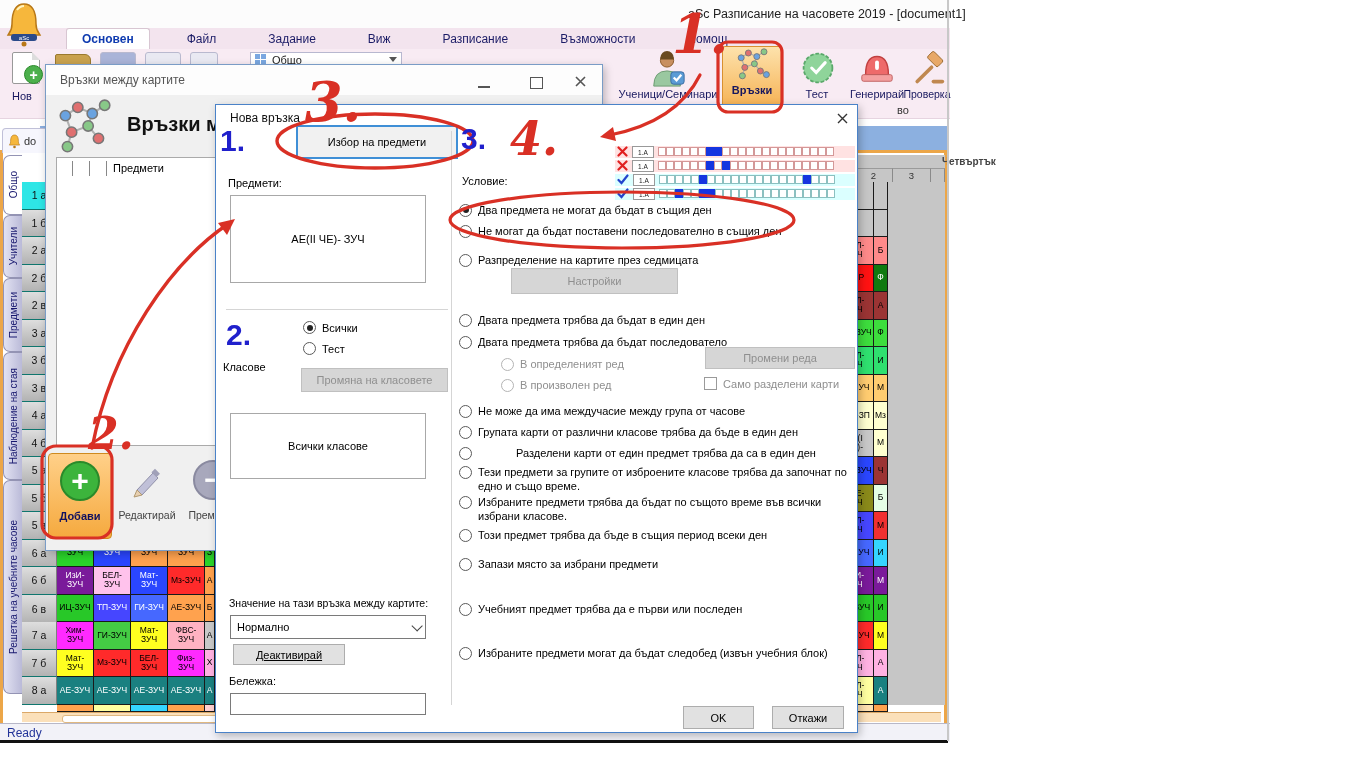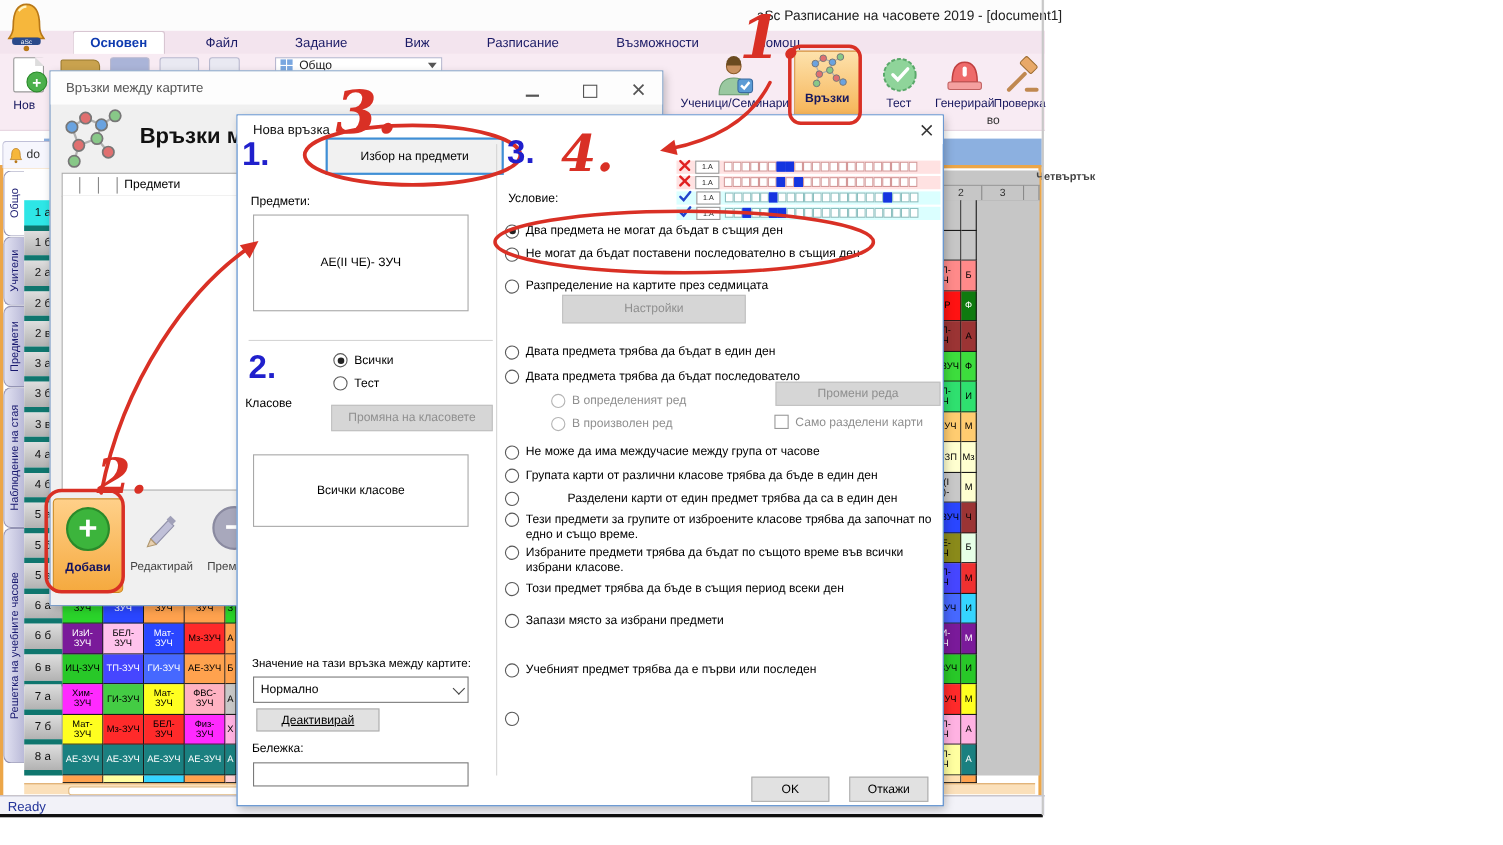--- a/index.html
+++ b/index.html
@@ -29,21 +29,21 @@
   #vrazki-btn{position:absolute;left:722px;top:46px;width:58px;height:60px;background:linear-gradient(#fde2ac,#f6b254);border:1px solid #d89030;border-radius:3px;display:flex;flex-direction:column;align-items:center;justify-content:flex-start;}
   #vrazki-btn .rlabel{position:static;font-weight:bold;margin-top:1px;}
   
   #workarea{position:absolute;left:0;top:118px;width:950px;height:625px;}
   #blueband{position:absolute;left:40px;top:8px;width:907px;height:26px;background:#8cb0e0;}
   #orangeframe{position:absolute;left:0px;top:32px;width:941px;height:570px;border:3px solid #eca648;background:transparent;}
   #doctab{position:absolute;left:2px;top:10px;width:58px;height:24px;background:#f6f6fd;border:1px solid #c0c0d8;border-bottom:none;border-radius:4px 4px 0 0;display:flex;align-items:center;font-size:11px;color:#333;}
   .vtab{position:absolute;left:3px;width:18px;background:linear-gradient(90deg,#e2e2f2,#babad8);border:1px solid #9494b4;border-right:none;border-radius:7px 0 0 7px;display:flex;align-items:center;justify-content:center;}
   .vtab span{writing-mode:vertical-rl;transform:rotate(180deg);font-size:10px;color:#17176e;white-space:nowrap;}
   .vtab.active{background:#fff;}
-  .rhead{position:absolute;left:22px;width:35px;background:linear-gradient(#dedede,#b2b2b2);border-bottom:5px solid #0f766e;border-right:1px solid #7e7e7e;font-size:10.5px;display:flex;align-items:center;justify-content:center;color:#111;box-sizing:border-box;}
+  .rhead{position:absolute;left:22px;width:35px;background:linear-gradient(#dedede,#b2b2b2);border-bottom:1px solid #0f766e;border-right:1px solid #7e7e7e;font-size:10.5px;display:flex;align-items:center;justify-content:center;color:#111;box-sizing:border-box;}
   .tcell{position:absolute;font-size:8.5px;line-height:1.05;text-align:center;overflow:hidden;border-right:1px solid #1a1a1a;border-bottom:1px solid #1a1a1a;box-sizing:border-box;display:flex;align-items:center;justify-content:center;word-break:break-word;padding:0 1px;color:#000;}
   #gridheader{position:absolute;left:57px;top:37px;width:888px;height:27px;background:#c6c6c6;border-bottom:1px solid #888;}
   .colnum{position:absolute;top:13px;height:14px;border-right:1px solid #8a8a8a;border-top:1px solid #9a9a9a;font-size:9.5px;color:#333;display:flex;align-items:center;justify-content:center;box-sizing:border-box;}
   #dayname{position:absolute;left:885px;top:1px;width:60px;font-size:10px;color:#444;font-weight:bold;overflow:hidden;white-space:nowrap;}
   #gridbg{position:absolute;left:57px;top:64px;width:888px;height:523px;background:#c6c6c6;}
   #scrollstrip{position:absolute;left:22px;top:594px;width:919px;height:9px;background:#fbe0ba;border-top:1px solid #dba868;}
   #scrollthumb{position:absolute;left:40px;top:1.5px;width:560px;height:6px;background:#fff;border-radius:3px;border:1px solid #e0b880;}
   #statusbar{position:absolute;left:0;top:605px;width:950px;height:19px;background:#f2f2f8;border-top:1px solid #b8b8c8;font-size:12px;color:#223399;display:flex;align-items:center;padding-left:7px;box-sizing:border-box;}
   #winbottom{position:absolute;left:0;top:740px;width:948px;height:3px;background:#111;}
   #winright{position:absolute;left:947px;top:0;width:2px;height:741px;background:#c8c8c8;}
@@ -628,20 +628,21 @@
           <div class="opt" style="top: 452px; left: 243px;">
             <span class="radio"></span>
             <span>Запази място за избрани предмети</span>
           </div>
           <div class="opt" style="top: 497px; left: 243px;">
             <span class="radio"></span>
             <span>Учебният предмет трябва да е първи или последен</span>
           </div>
           <div class="opt" style="top: 541px; left: 243px;">
             <span class="radio"></span>
+            <span>Избраните предмети могат да бъдат следобед (извън учебния блок)</span>
           </div>
         </div>
       <div class="btn disabled" style="left:295px;top:163px;width:167px;height:26px;">Настройки</div>
       <div class="btn disabled" style="left:489px;top:242px;width:150px;height:22px;">Промени реда</div>
       <div class="abs" style="left:488px;top:272px;display:flex;align-items:center;gap:6px;">
         <span class="chk"></span>
         <span style="font-size:11px;color:#8f8f8f;white-space:nowrap;">Само разделени карти</span>
       </div>
       <div class="btn" style="left:467px;top:601px;width:71px;height:23px;">OK</div>
       <div class="btn" style="left:556px;top:601px;width:72px;height:23px;">Откажи</div>

